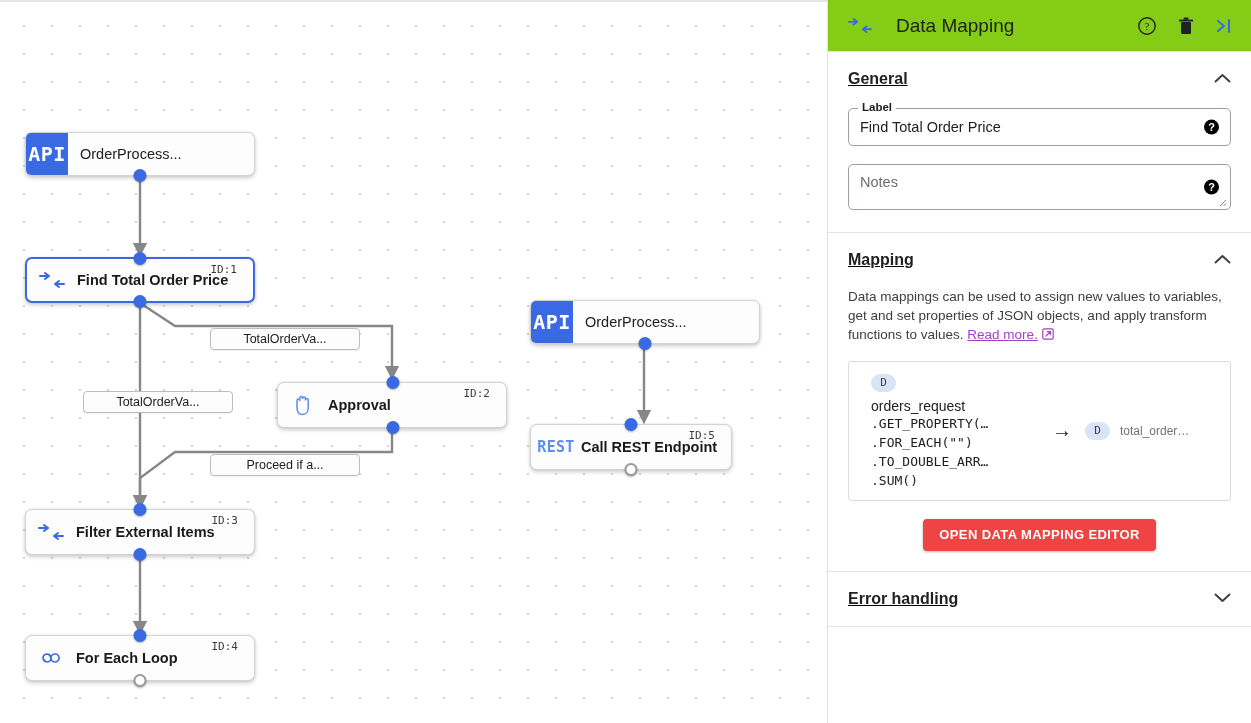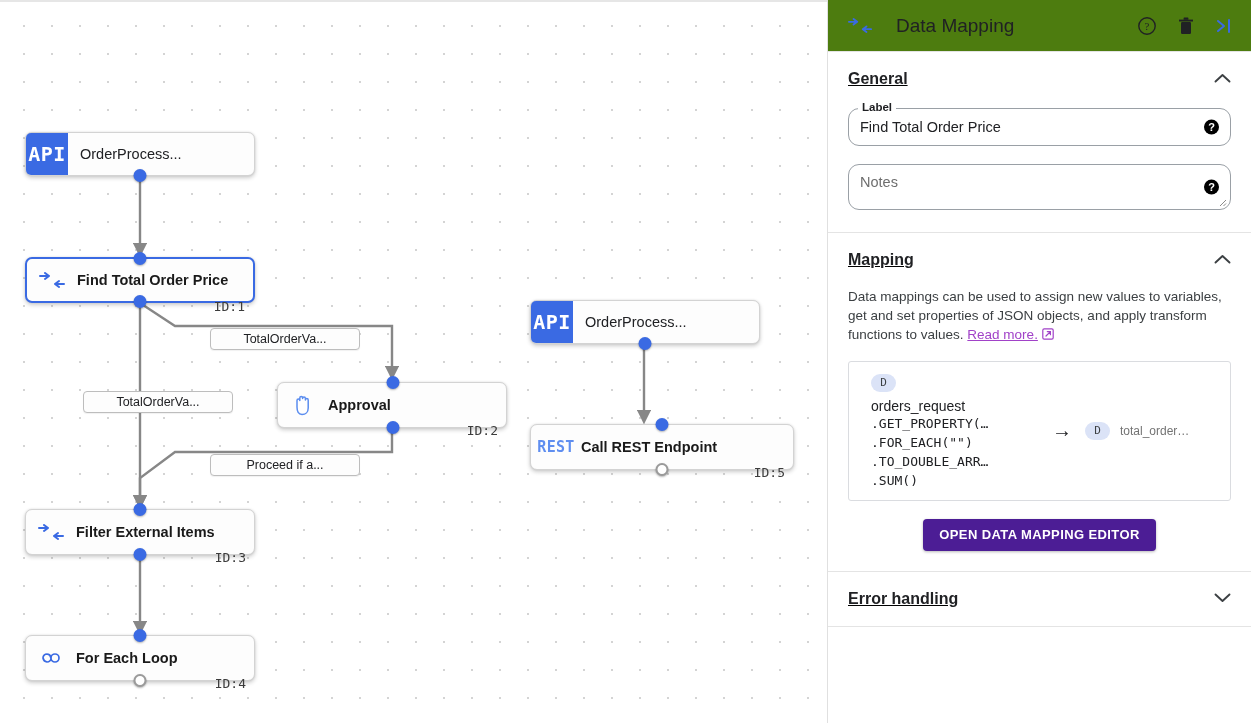--- a/index.html
+++ b/index.html
@@ -56,24 +56,23 @@
     font-family: "DejaVu Sans Mono", monospace;
     font-weight: 700; font-size: 15px;
     color: #5f8ef0; letter-spacing: .3px;
   }
   .node-title {
     font-size: 14.5px; color: #1a1a1a; font-weight: 700;
     white-space: nowrap;
   }
   .node-title.plain { font-weight: 400; color: #202124; padding-left: 12px; }
   .node-id {
-    position: absolute; right: 8px; top: 4px;
-    font-size: 13px; color: #3c3c3c;
+    position: absolute; right: 16px; top: 4px;
+    font-size: 11px; color: #3c3c3c;
     font-family: "DejaVu Sans Mono", monospace;
-    margin-top: 36px;
   }
   .port {
     position: absolute; width: 13px; height: 13px; border-radius: 50%;
     background: #3a6ae3; left: 50%; transform: translateX(-50%);
     box-shadow: 0 1px 2px rgba(0,0,0,.3);
   }
   .port.top { top: -7px; }
   .port.bottom { bottom: -7px; }
   .port.hollow { background: #ffffff; border: 2px solid #9a9a9a; }
 
@@ -92,21 +91,21 @@
   
   #panel {
     width: 423px; height: 723px; background: #ffffff;
     display: flex; flex-direction: column;
   }
   .panel-header {
     height: 52px; flex: 0 0 52px;
     display: flex; align-items: center;
     padding: 0 16px 0 20px;
     border-bottom: 1px solid #e4e4e4;
-    background: #4d7c0f;
+    background: #84cc16;
   }
   .ph-icon { color: #3a6ae3; font-size: 17px; display: flex; align-items: center; }
   .ph-title {
     margin-left: 24px; font-size: 19px; color: #202124; font-weight: 400;
     flex: 1;
   }
   .ph-actions { display: flex; align-items: center; gap: 20px; }
   .ph-btn { display: flex; align-items: center; justify-content: center; cursor: pointer; }
 
   .panel-body { flex: 1; overflow: hidden; }
@@ -116,21 +115,21 @@
     display: flex; align-items: center; justify-content: space-between;
     height: 54px; padding: 0 4px; text-decoration: underline;
   }
   .section-title { font-size: 16px; font-weight: 700; color: #202124; }
   .chev { color: #3c4043; font-size: 13px; line-height: 1; }
 
   .divider { height: 1px; background: #e4e4e4; width: 100%; }
 
   .field {
     position: relative; margin: 2px 4px 0 4px;
-    border: 1px solid #9aa0a6; border-radius: 11px;
+    border: 1px solid #9aa0a6; border-radius: 5px;
     height: 38px; display: flex; align-items: center;
     padding: 0 40px 0 11px;
   }
   .field .legend {
     position: absolute; top: -8px; left: 9px;
     background: #ffffff; padding: 0 4px;
     font-size: 11.5px; font-weight: 700; color: #202124;
   }
   .field .val { font-size: 14.5px; color: #202124; }
   .field.notes { height: 46px; margin-top: 18px; align-items: flex-start; padding-top: 9px; }
@@ -184,21 +183,21 @@
     font-family: "DejaVu Sans Mono", monospace;
     font-size: 13px; color: #202124; line-height: 19px;
   }
   .out-name { font-size: 12px; color: #737373; }
 
   .note-small {
     padding: 7px 4px 0 4px; font-size: 12px; color: #5f6368; line-height: 15px;
   }
   .btn-wrap { display: flex; justify-content: center; padding: 18px 0 20px 0; }
   .btn-primary {
-    background: #4c1d95; color: #ffffff;
+    background: #ef4444; color: #ffffff;
     border: none; border-radius: 4px;
     height: 32px; padding: 0 16px;
     font-size: 13px; font-weight: 700; letter-spacing: .4px;
     font-family: "Liberation Sans", sans-serif;
     box-shadow: 0 1px 3px rgba(0,0,0,.28);
     cursor: pointer;
   }
 </style>
 </head>
 <body>
@@ -285,21 +284,21 @@
       <div class="port top"></div>
       <div class="port bottom hollow"></div>
     </div>
 
     <div class="node" style="left:530px; top:300px; width:230px; height:44px;">
       <div class="badge-api">API</div>
       <div class="node-title plain">OrderProcess...</div>
       <div class="port bottom"></div>
     </div>
 
-    <div class="node" style="left:530px; top:424px; width:264px; height:46px;">
+    <div class="node" style="left:530px; top:424px; width:202px; height:46px;">
       <div class="node-icon rest">REST</div>
       <div class="node-title">Call REST Endpoint</div>
       <div class="node-id">ID:5</div>
       <div class="port top"></div>
       <div class="port bottom hollow"></div>
     </div>
 
     <div class="edge-label" style="left:210px; top:328px; width:150px;">TotalOrderVa...</div>
     <div class="edge-label" style="left:83px; top:391px; width:150px;">TotalOrderVa...</div>
     <div class="edge-label" style="left:210px; top:454px; width:150px;">Proceed if a...</div>

